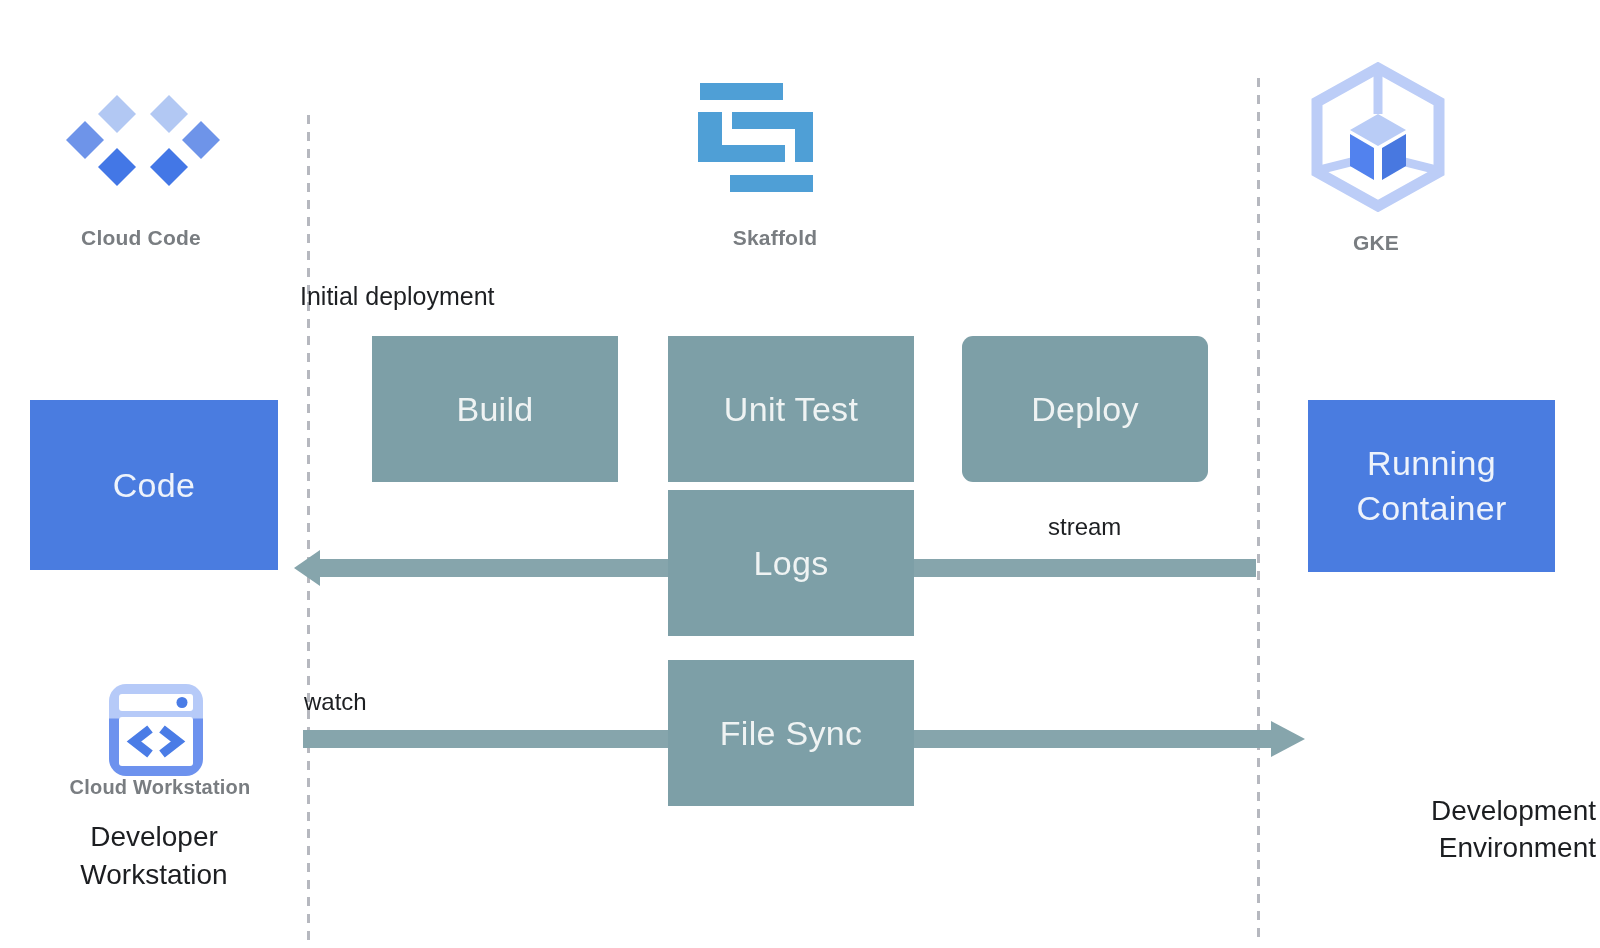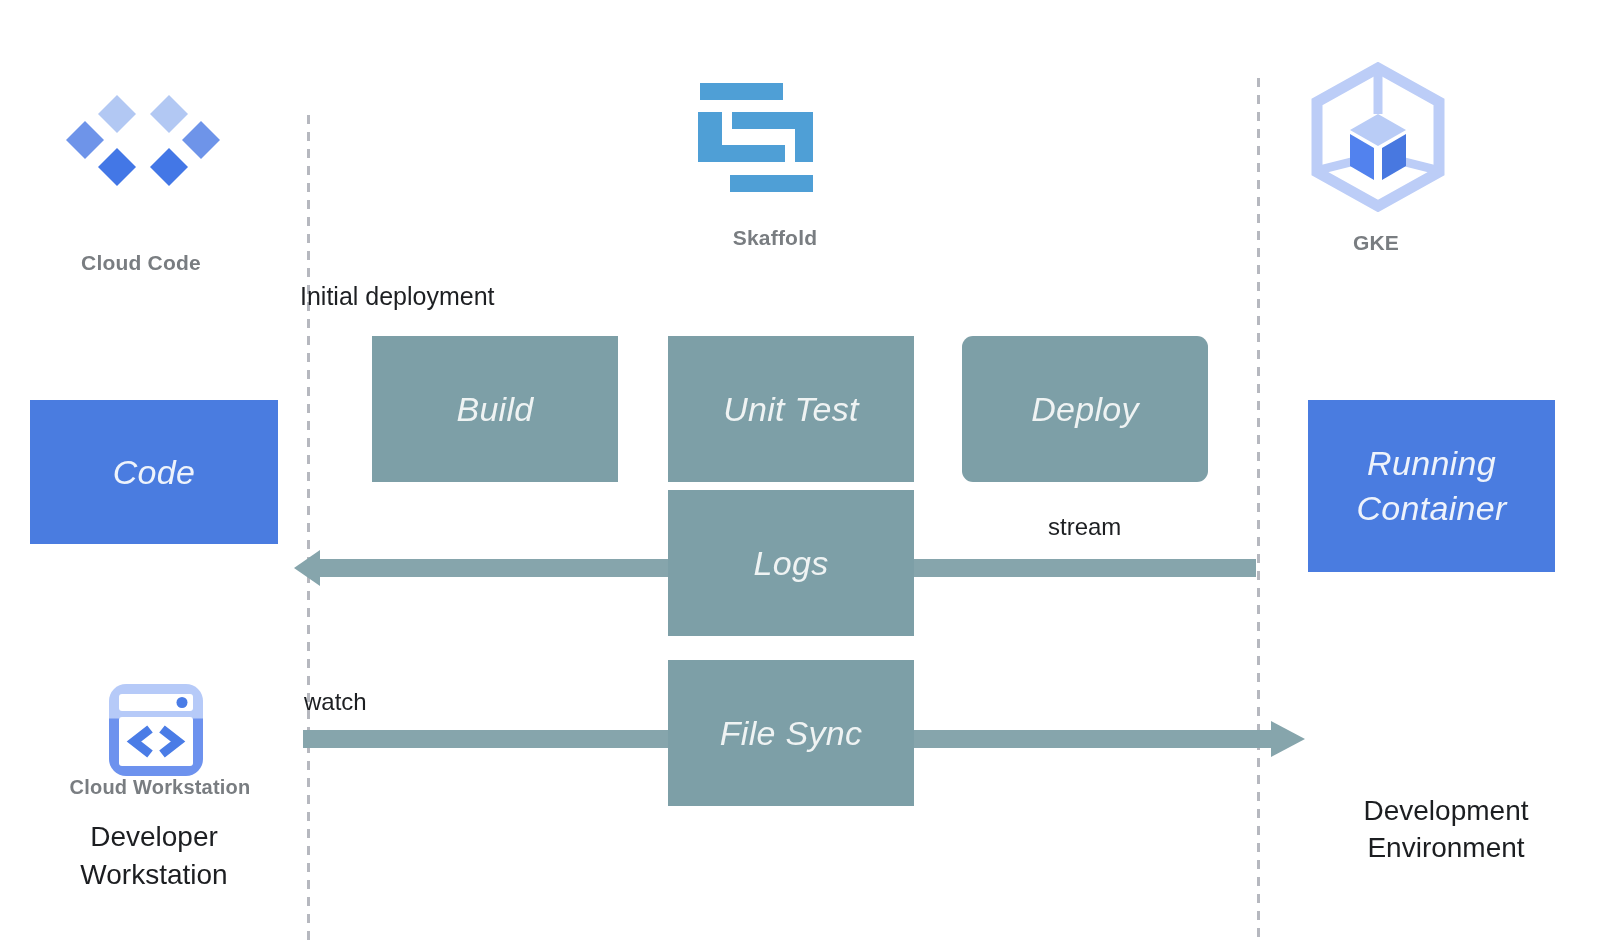--- a/index.html
+++ b/index.html
@@ -13,50 +13,50 @@
   .vline{
     position:absolute;width:3px;
     background:repeating-linear-gradient(to bottom,#b6b8bf 0 9px,transparent 9px 17px);
   }
   #vline-left{left:307px;top:115px;height:830px;}
   #vline-right{left:1257px;top:78px;height:867px;}
 
   
   .box{
     position:absolute;display:flex;align-items:center;justify-content:center;
-    text-align:center;font-size:34px;letter-spacing:.3px;font-style:italic;
+    text-align:center;font-size:34px;letter-spacing:.3px;
   }
   .box.blue{background:#4a7ce0;color:#eef3fb;}
   .box.teal{background:#7d9fa7;color:#eff3f3;}
-  #box-code{left:30px;top:400px;width:248px;height:144px;}
+  #box-code{left:30px;top:400px;width:248px;height:170px;}
   #box-running{left:1308px;top:400px;width:247px;height:172px;line-height:45px;}
   #box-build{left:372px;top:336px;width:246px;height:146px;}
   #box-unittest{left:668px;top:336px;width:246px;height:146px;}
   #box-deploy{left:962px;top:336px;width:246px;height:146px;border-radius:11px;}
   #box-logs{left:668px;top:490px;width:246px;height:146px;}
   #box-filesync{left:668px;top:660px;width:246px;height:146px;}
 
   
   .caption{
     position:absolute;font-weight:700;color:#797d81;font-size:21px;
     text-align:center;letter-spacing:.2px;
   }
-  #cap-cloudcode{left:41px;top:226px;width:200px;margin-top:25px;}
+  #cap-cloudcode{left:41px;top:226px;width:200px;}
   #cap-skaffold{left:675px;top:226px;width:200px;}
   #cap-gke{left:1276px;top:231px;width:200px;}
   #cap-workstation{left:35px;top:776px;width:250px;font-size:20px;}
 
   .flowlabel{position:absolute;color:#1d1f22;font-size:25px;}
   #lbl-initial{left:300px;top:282px;}
   #lbl-stream{left:1048px;top:513px;width:200px;font-size:24px;}
   #lbl-watch{left:304px;top:688px;font-size:24px;}
 
   .bigname{position:absolute;color:#1c1e21;font-size:28px;line-height:38px;text-align:center;}
   #lbl-devworkstation{left:29px;top:818px;width:250px;}
-  #lbl-devenv{left:1296px;top:792px;width:300px;line-height:37px;}
+  #lbl-devenv{left:1296px;top:792px;width:300px;line-height:37px;text-align:right;}
 
   svg{display:block;}
 </style>
 </head>
 <body>
 
 <div class="canvas">
 
   <div class="vline" id="vline-left"></div>
   <div class="vline" id="vline-right"></div>

